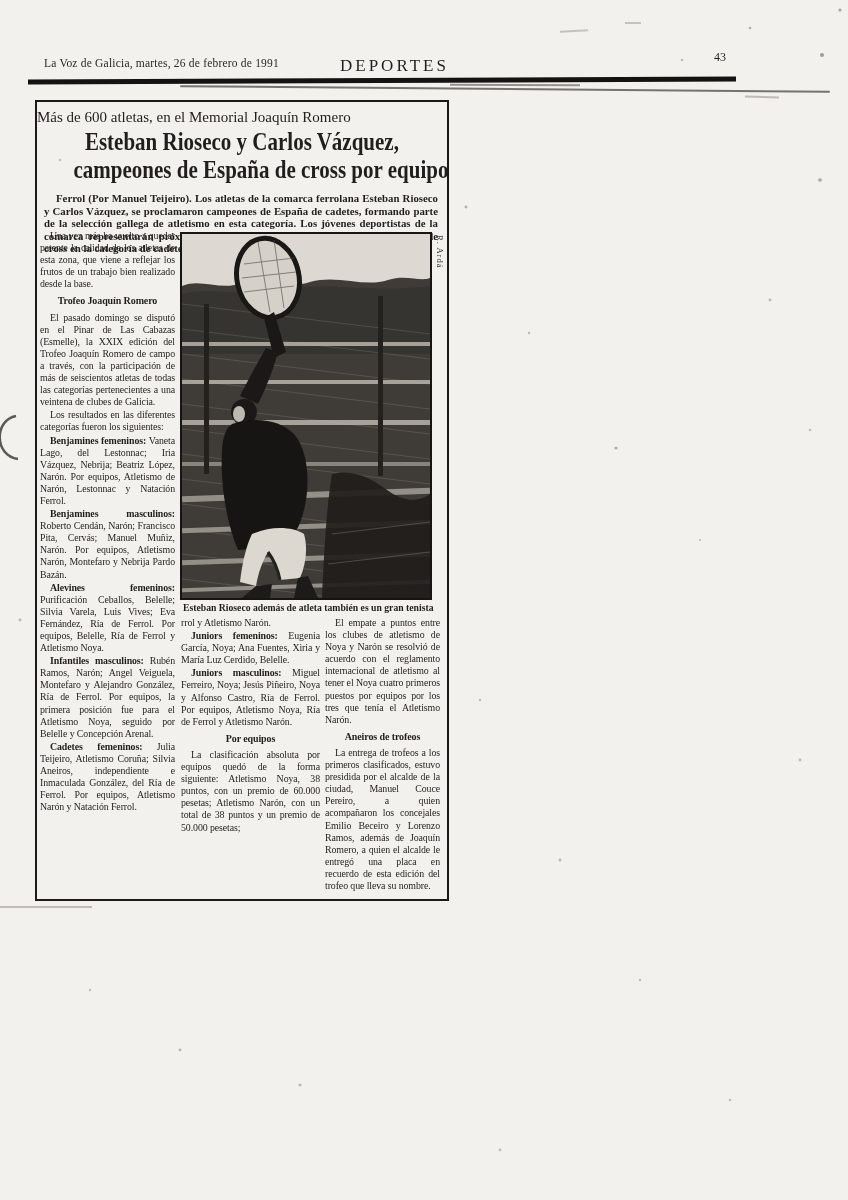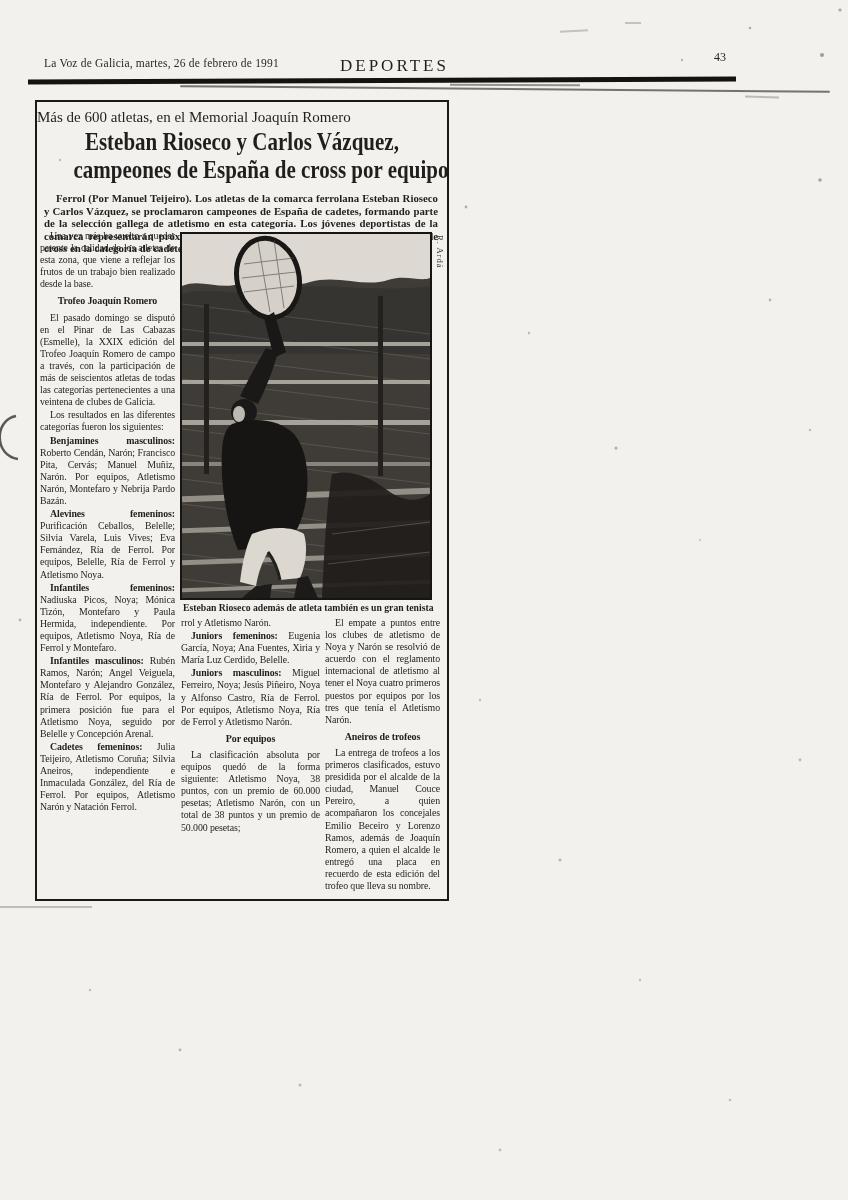--- a/index.html
+++ b/index.html
@@ -65,23 +65,23 @@
     <div class="kicker">Más de 600 atletas, en el Memorial Joaquín Romero</div>
     <div class="headline-line hl1"><span>Esteban Rioseco y Carlos Vázquez,</span></div>
     <div class="headline-line hl2"><span>campeones de España de cross por equipos</span></div>
     <div class="lead-par">Ferrol (Por Manuel Teijeiro). Los atletas de la comarca ferrolana Esteban Rioseco y Carlos Vázquez, se proclamaron campeones de España de cadetes, formando parte de la selección gallega de atletismo en esta categoría. Los jóvenes deportistas de la comarca representarán próximamente a España en el campeonato del mundo de cross en la categoría de cadetes.</div>
 
     <div class="col col-left">
       <p><span>Una vez más ha vuelto a quedar patente la calidad de los atletas de esta zona, que viene a reflejar los frutos de un trabajo bien realizado desde la base.</span></p>
       <h4>Trofeo Joaquín Romero</h4>
       <p><span>El pasado domingo se disputó en el Pinar de Las Cabazas (Esmelle), la XXIX edición del Trofeo Joaquín Romero de campo a través, con la participación de más de seiscientos atletas de todas las categorías pertenecientes a una veintena de clubes de Galicia.</span></p>
       <p><span>Los resultados en las diferentes categorías fueron los siguientes:</span></p>
+      <p><b>Benjamines femeninos:</b><span> Vaneta Lago, del Lestonnac; Iria Vázquez, Nebrija; Beatriz López, Narón. Por equipos, Atletismo de Narón, Lestonnac y Natación Ferrol.</span></p>
       <p><b>Benjamines masculinos:</b><span> Roberto Cendán, Narón; Francisco Pita, Cervás; Manuel Muñiz, Narón. Por equipos, Atletismo Narón, Montefaro y Nebrija Pardo Bazán.</span></p>
       <p><b>Alevines femeninos:</b><span> Purificación Ceballos, Belelle; Silvia Varela, Luis Vives; Eva Fernández, Ría de Ferrol. Por equipos, Belelle, Ría de Ferrol y Atletismo Noya.</span></p>
-      <p><b>Infantiles femeninos:</b><span> Nadiuska Picos, Noya; Mónica Tizón, Montefaro y Paula Hermida, independiente. Por equipos, Atletismo Noya, Ría de Ferrol y Montefaro.</span></p>
       <p><b>Infantiles masculinos:</b><span> Rubén Ramos, Narón; Angel Veiguela, Montefaro y Alejandro González, Ría de Ferrol. Por equipos, la primera posición fue para el Atletismo Noya, seguido por Belelle y Concepción Arenal.</span></p>
       <p><b>Cadetes femeninos:</b><span> Julia Teijeiro, Atletismo Coruña; Silvia Aneiros, independiente e Inmaculada González, del Ría de Ferrol. Por equipos, Atletismo Narón y Natación Ferrol.</span></p>
 
     </div>
 
     <div class="photo">
       <svg viewBox="0 0 248 364" aria-hidden="true">
 
         <rect x="0" y="0" width="248" height="80" fill="#ddd9d2"></rect>
 

